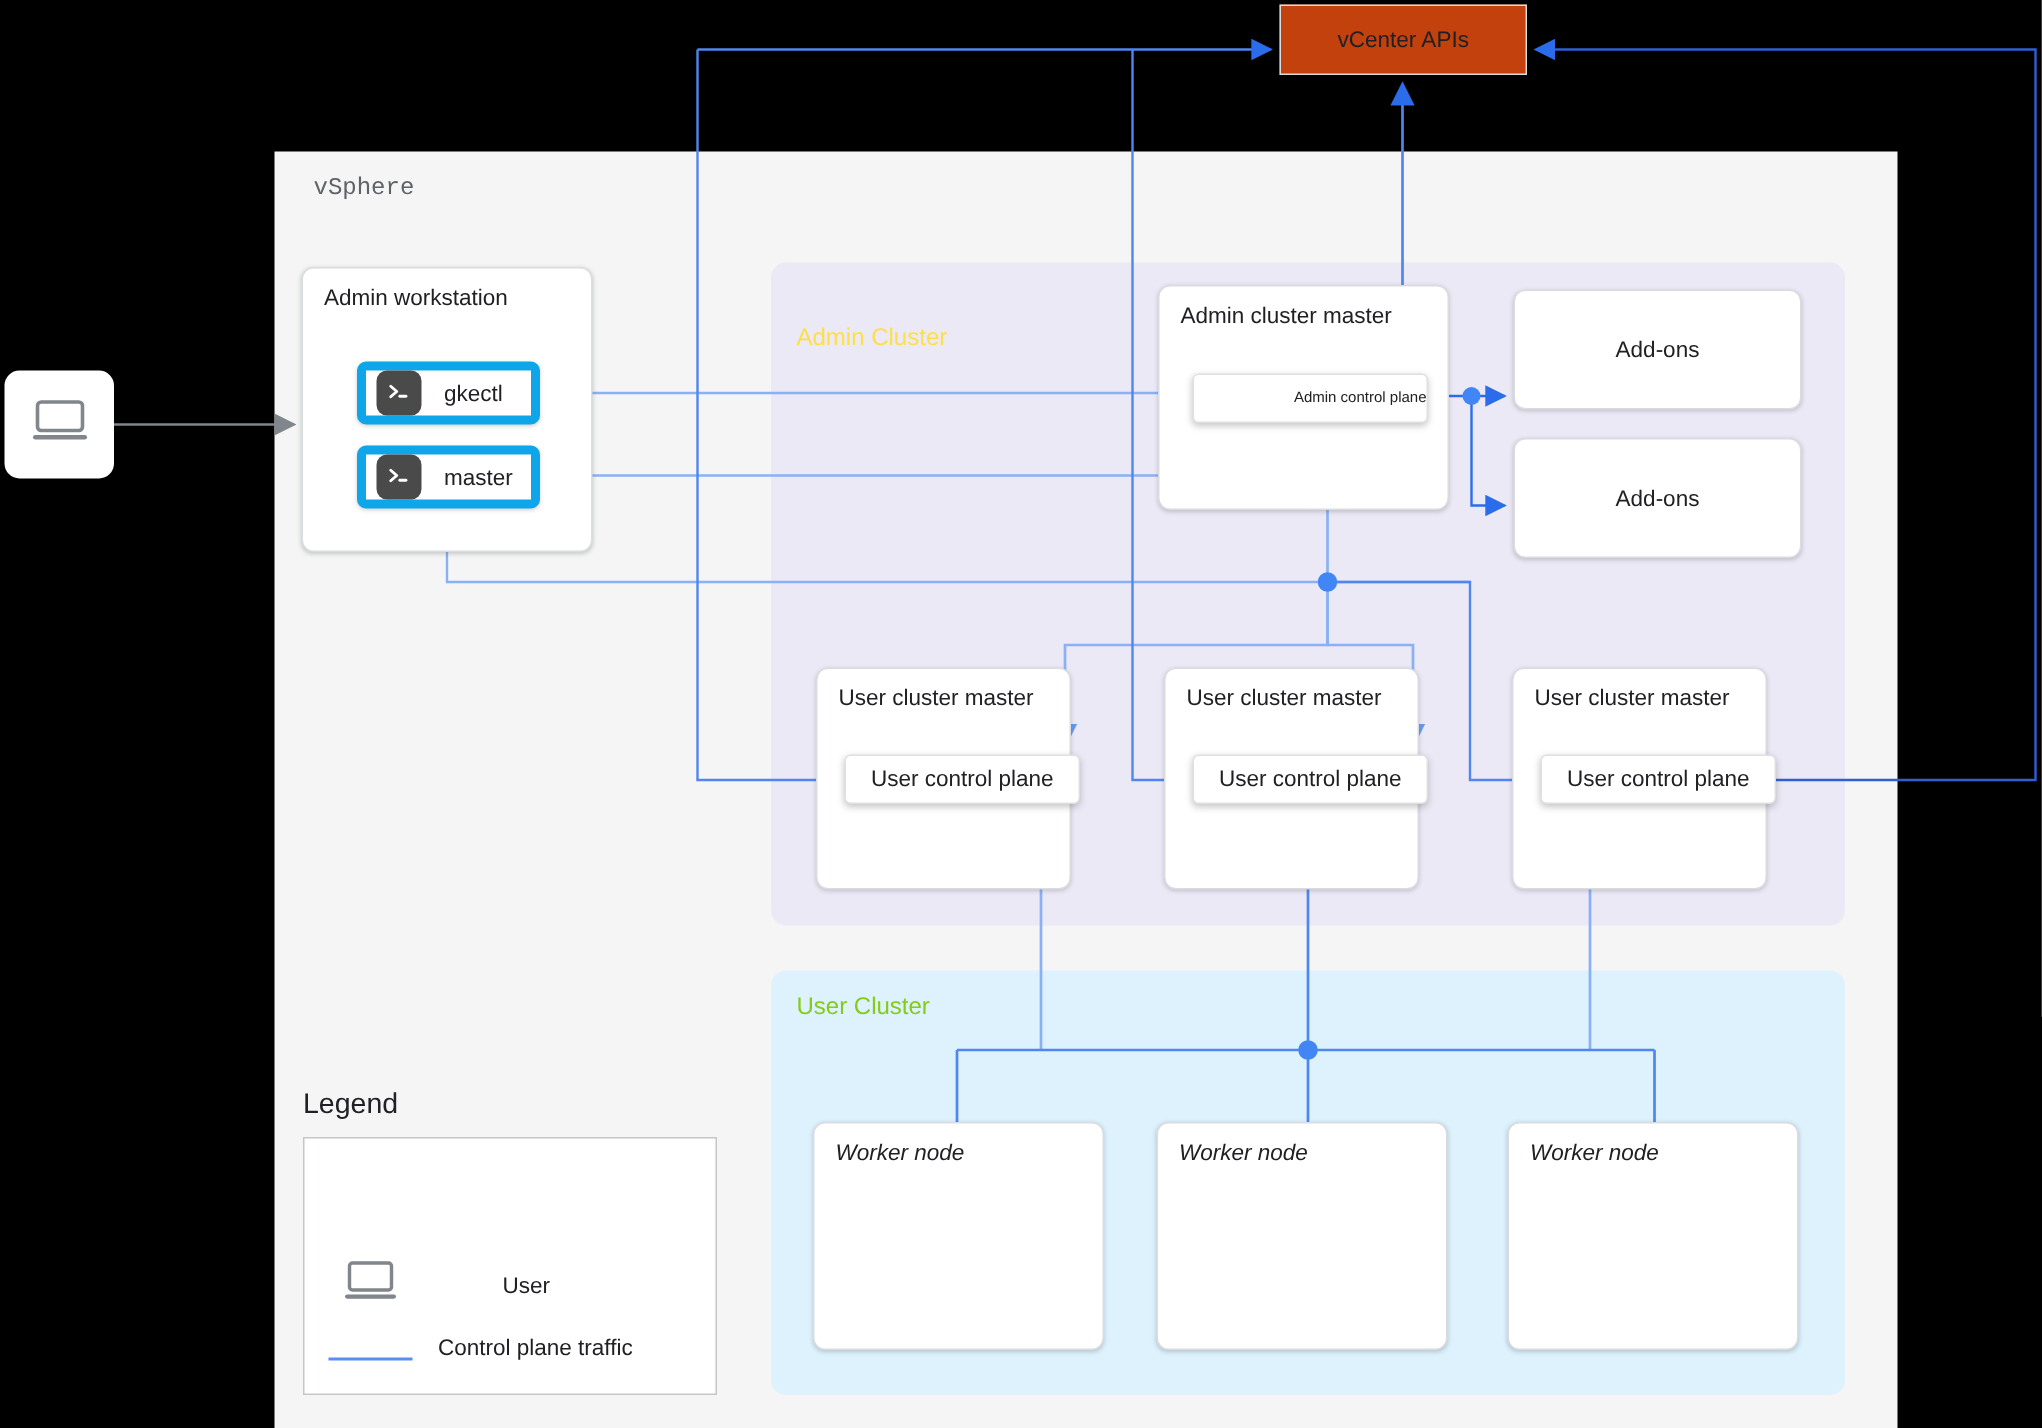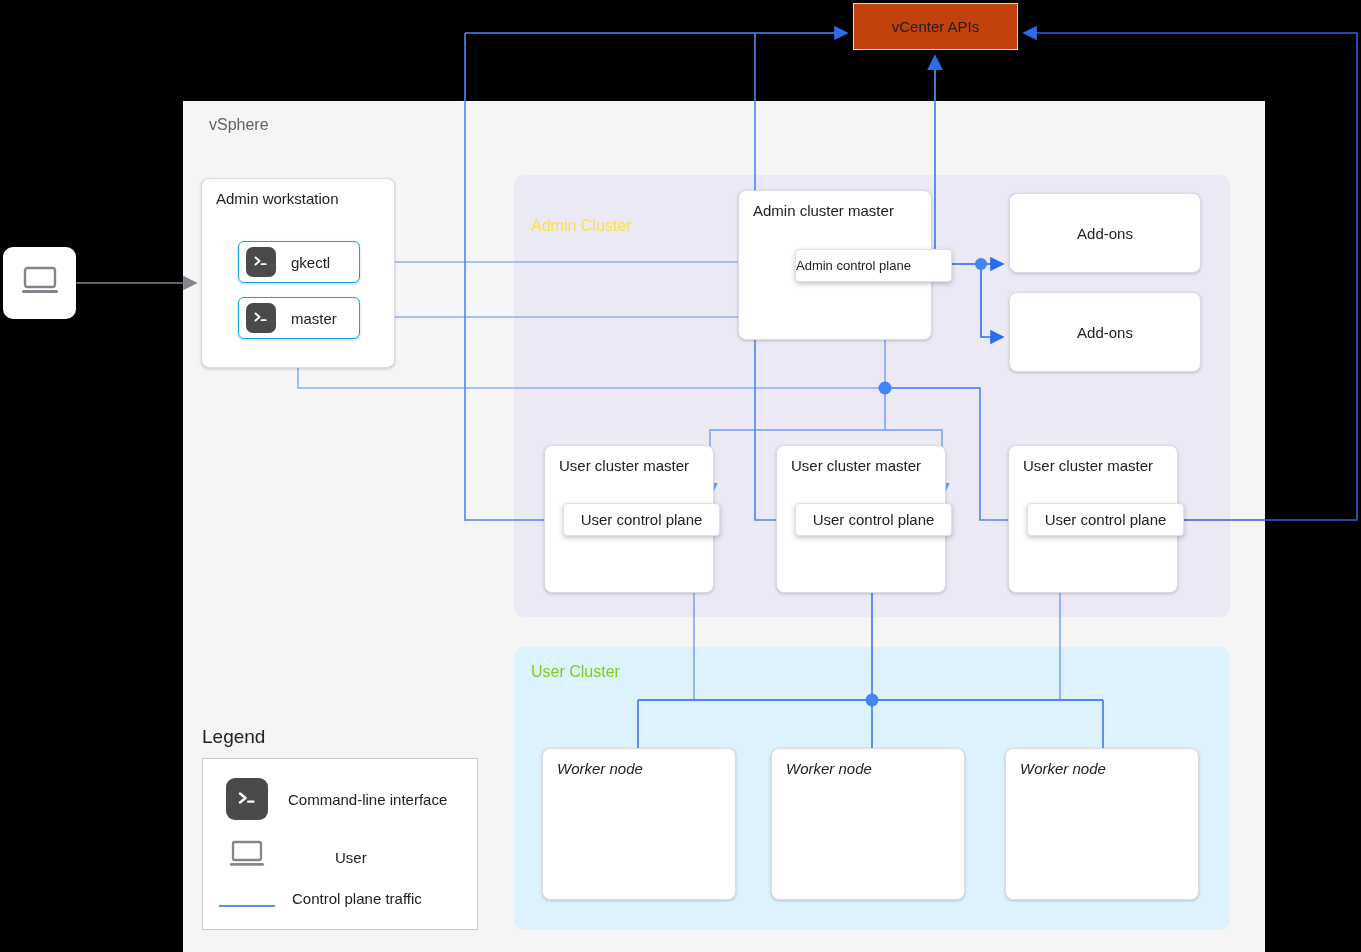--- a/index.html
+++ b/index.html
@@ -4,48 +4,48 @@
 <style>
   html,body{margin:0;padding:0;background:#000;}
   body{width:1361px;height:952px;position:relative;overflow:hidden;
        font-family:"Liberation Sans","DejaVu Sans",sans-serif;}
   #canvas{position:absolute;inset:0;width:1361px;height:952px;}
 
   .abs{position:absolute;box-sizing:border-box;}
 
   
   .vsphere{left:183px;top:101px;width:1082px;height:851px;background:#f5f5f5;}
-  .vsphere-label{left:209px;top:116px;font-size:16px;color:#5f6368;}
+  .vsphere-label{left:209px;top:116px;font-size:16px;color:#5f6368;font-family:Liberation Mono, monospace;}
 
   
   .admin-cluster{left:514px;top:175px;width:716px;height:442px;background:#ece9f6;border-radius:10px;}
   .admin-cluster-label{left:531px;top:191px;font-size:16px;color:#fde047;margin-top:26px;}
   .user-cluster{left:514px;top:647px;width:716px;height:283px;background:#ddf2fd;border-radius:10px;}
   .user-cluster-label{left:531px;top:663px;font-size:16px;color:#84cc16;}
 
   
   .card{background:#fff;border:1px solid #dadce0;border-radius:8px;
         box-shadow:0 1px 3px rgba(60,64,67,.25);}
   .card-title{position:absolute;left:14px;top:11px;font-size:15px;color:#202124;}
   .card-center{display:flex;align-items:center;justify-content:center;font-size:15px;color:#202124;}
 
   
   .vcenter{left:853px;top:3px;width:165px;height:47px;background:#c2410c;border:1px solid #dadce0;}
   .adminws{left:201px;top:178px;width:194px;height:190px;}
-  .cli{width:122px;height:42px;background:#fff;border:1px solid #0ea5e9;border-radius:6px;
+  .cli{width:122px;height:42px;background:#fff;border:6px solid #0ea5e9;border-radius:6px;
        box-shadow:0 1px 3px rgba(60,64,67,.25);display:flex;align-items:center;}
   .cli .term{width:30px;height:30px;background:#4a4a4a;border-radius:7px;margin-left:7px;flex:0 0 auto;
              display:flex;align-items:center;justify-content:center;}
   .cli .term svg{display:block;}
   .cli .cli-label{font-size:15px;color:#202124;margin-left:15px;}
 
-  .acm{left:738px;top:190px;width:194px;height:150px;}
+  .acm{left:772px;top:190px;width:194px;height:150px;}
   .acp{left:795px;top:249px;width:157px;height:33px;background:#fff;border:1px solid #e0e0e0;border-radius:4px;
-       box-shadow:0 2px 5px rgba(60,64,67,.3);display:flex;align-items:center;justify-content:flex-start;
-       font-size:13px;color:#202124;}
+       box-shadow:0 2px 5px rgba(60,64,67,.3);display:flex;align-items:center;justify-content:flex-end;
+       font-size:10px;color:#202124;}
 
   .addon{left:1009px;width:192px;height:80px;}
   .addon1{top:193px;} .addon2{top:292px;}
 
   .ucm{width:170px;height:148px;top:445px;}
   .ucm1{left:544px;} .ucm2{left:776px;} .ucm3{left:1008px;}
   .ucp{width:157px;height:33px;top:503px;background:#fff;border:1px solid #e0e0e0;border-radius:4px;
        box-shadow:0 2px 5px rgba(60,64,67,.3);display:flex;align-items:center;justify-content:center;
        font-size:15px;color:#202124;}
   .ucp1{left:563px;} .ucp2{left:795px;} .ucp3{left:1027px;}
@@ -219,29 +219,20 @@
   <div class="abs card worker w2">
     <span class="card-title">Worker node</span>
   </div>
   <div class="abs card worker w3">
     <span class="card-title">Worker node</span>
   </div>
 
   <div class="abs legend-title">Legend</div>
   <div class="abs legend-box"></div>
 
-  <div class="legend-row lr1">
-    <span class="legend-term">
-      <svg width="24" height="24" viewBox="0 0 24 24">
-        <path d="M5 6.5 L10.5 11 L5 15.5" fill="none" stroke="#fff" stroke-width="2.4" stroke-linecap="round" stroke-linejoin="round"></path>
-        <rect x="12" y="13.4" width="7.5" height="2.4" rx="1.2" fill="#fff"></rect>
-      </svg>
-    </span>
-    <span class="legend-text">Command-line interface</span>
-  </div>
 
   <div class="legend-row lr2">
     <span>
       <svg width="42" height="30" viewBox="0 0 42 30">
         <rect x="7" y="2" width="28" height="18" rx="2" fill="none" stroke="#80868b" stroke-width="2.3"></rect>
         <rect x="4" y="23" width="34" height="2.8" rx="1.4" fill="#80868b"></rect>
       </svg>
     </span>
     <span class="legend-text">User</span>
   </div>

